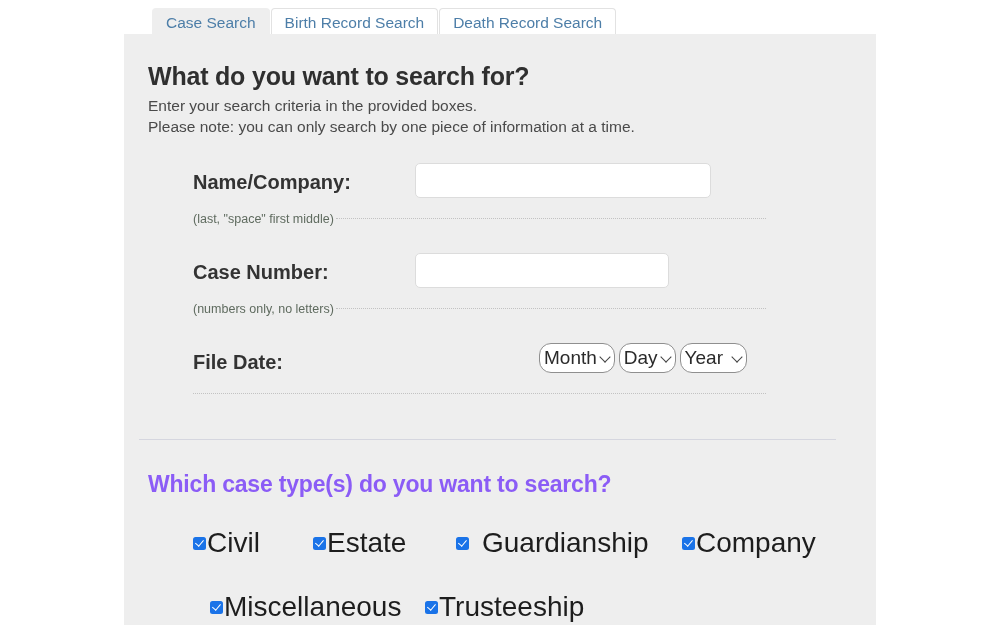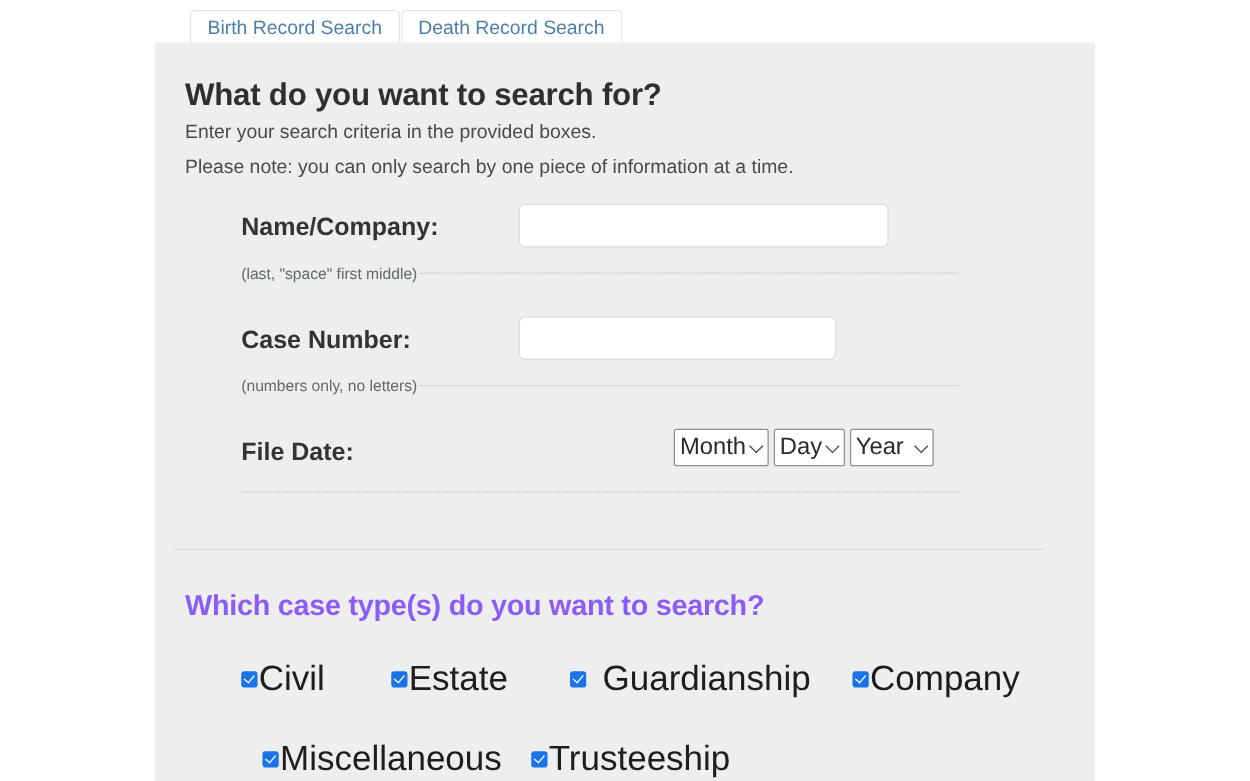--- a/index.html
+++ b/index.html
@@ -80,21 +80,21 @@
     position: absolute;
     left: 24px;
     top: 63px;
     font-size: 15.5px;
     color: #4a4a4a;
     white-space: nowrap;
   }
   .sub2 {
     position: absolute;
     left: 24px;
-    top: 91px;
+    top: 84px;
     font-size: 15.5px;
     color: #4a4a4a;
     white-space: nowrap;
   }
 
   
   .field-row {
     position: absolute;
     left: 0;
     width: 752px;
@@ -147,21 +147,21 @@
     position: absolute;
     left: 415px;
     display: flex;
     gap: 4px;
   }
   .sel {
     position: relative;
     height: 30px;
     background: #ffffff;
     border: 1px solid #8f8f8f;
-    border-radius: 2px;
+    border-radius: 12px;
     box-sizing: border-box;
     display: flex;
     align-items: center;
     padding: 0 17px 0 4px;
     font-size: 19px;
     color: #2a2a2a;
     white-space: nowrap;
     cursor: pointer;
     user-select: none;
   }
@@ -238,20 +238,23 @@
     color: #1d1d1d;
     line-height: 1;
   }
 </style>
 </head>
 <body>
 
 <div id="app">
 
   <div class="tabstrip">
+    <div class="tab active">
+      <span>Case Search</span>
+    </div>
     <div class="tab">
       <span>Birth Record Search</span>
     </div>
     <div class="tab">
       <span>Death Record Search</span>
     </div>
   </div>
 
   <div class="panel">
     <div class="panel-inner">

